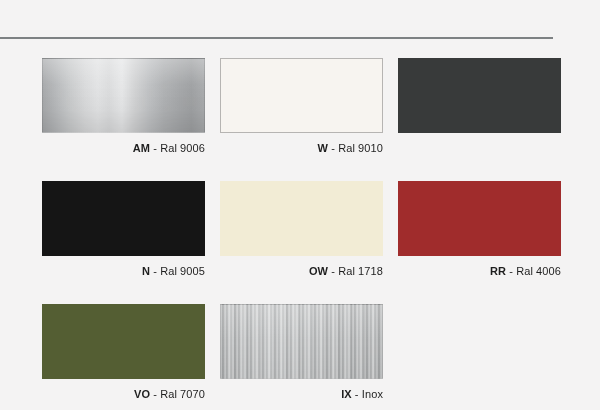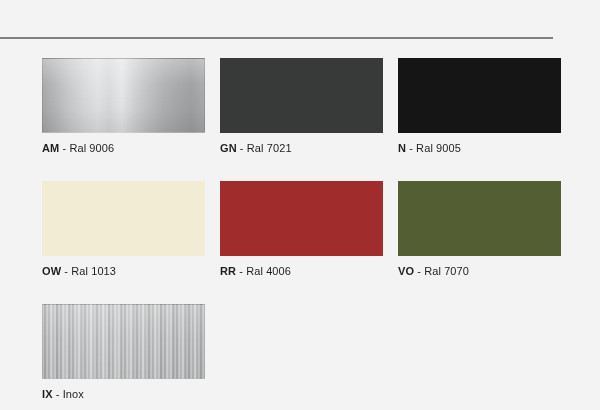--- a/index.html
+++ b/index.html
@@ -34,20 +34,21 @@
 
   .grid {
     position: absolute;
     left: 42px;
     top: 58px;
     width: 520px;
     display: grid;
     grid-template-columns: 163px 163px 163px;
     column-gap: 15px;
     row-gap: 26px;
+    text-align: right;
   }
 
   .cell {
     width: 163px;
   }
 
   .swatch {
     width: 163px;
     height: 75px;
     box-sizing: border-box;
@@ -134,39 +135,42 @@
 
   <div class="grid">
 
     <div class="cell">
       <div class="swatch metal-am thinline"></div>
       <div class="label">
         <span class="code">AM</span><span class="desc"> - Ral 9006</span>
       </div>
     </div>
 
+    <div class="cell">
+      <div class="swatch bordered" style="background:#f7f4f0;"></div>
+      <div class="label">
+        <span class="code">W</span><span class="desc"> - Ral 9010</span>
+      </div>
+    </div>
 
     <div class="cell">
       <div class="swatch" style="background:#383a3a;"></div>
-      <div class="label">
-        <span class="code">GN</span><span class="desc"> - Ral 7021</span>
-      </div>
     </div>
 
     <div class="cell">
       <div class="swatch" style="background:#151515;"></div>
       <div class="label">
         <span class="code">N</span><span class="desc"> - Ral 9005</span>
       </div>
     </div>
 
     <div class="cell">
       <div class="swatch" style="background:#f2ecd5;"></div>
       <div class="label">
-        <span class="code">OW</span><span class="desc"> - Ral 1013</span>
+        <span class="code">OW</span><span class="desc"> - Ral 1718</span>
       </div>
     </div>
 
     <div class="cell">
       <div class="swatch" style="background:#a02c2c;"></div>
       <div class="label">
         <span class="code">RR</span><span class="desc"> - Ral 4006</span>
       </div>
     </div>
 

